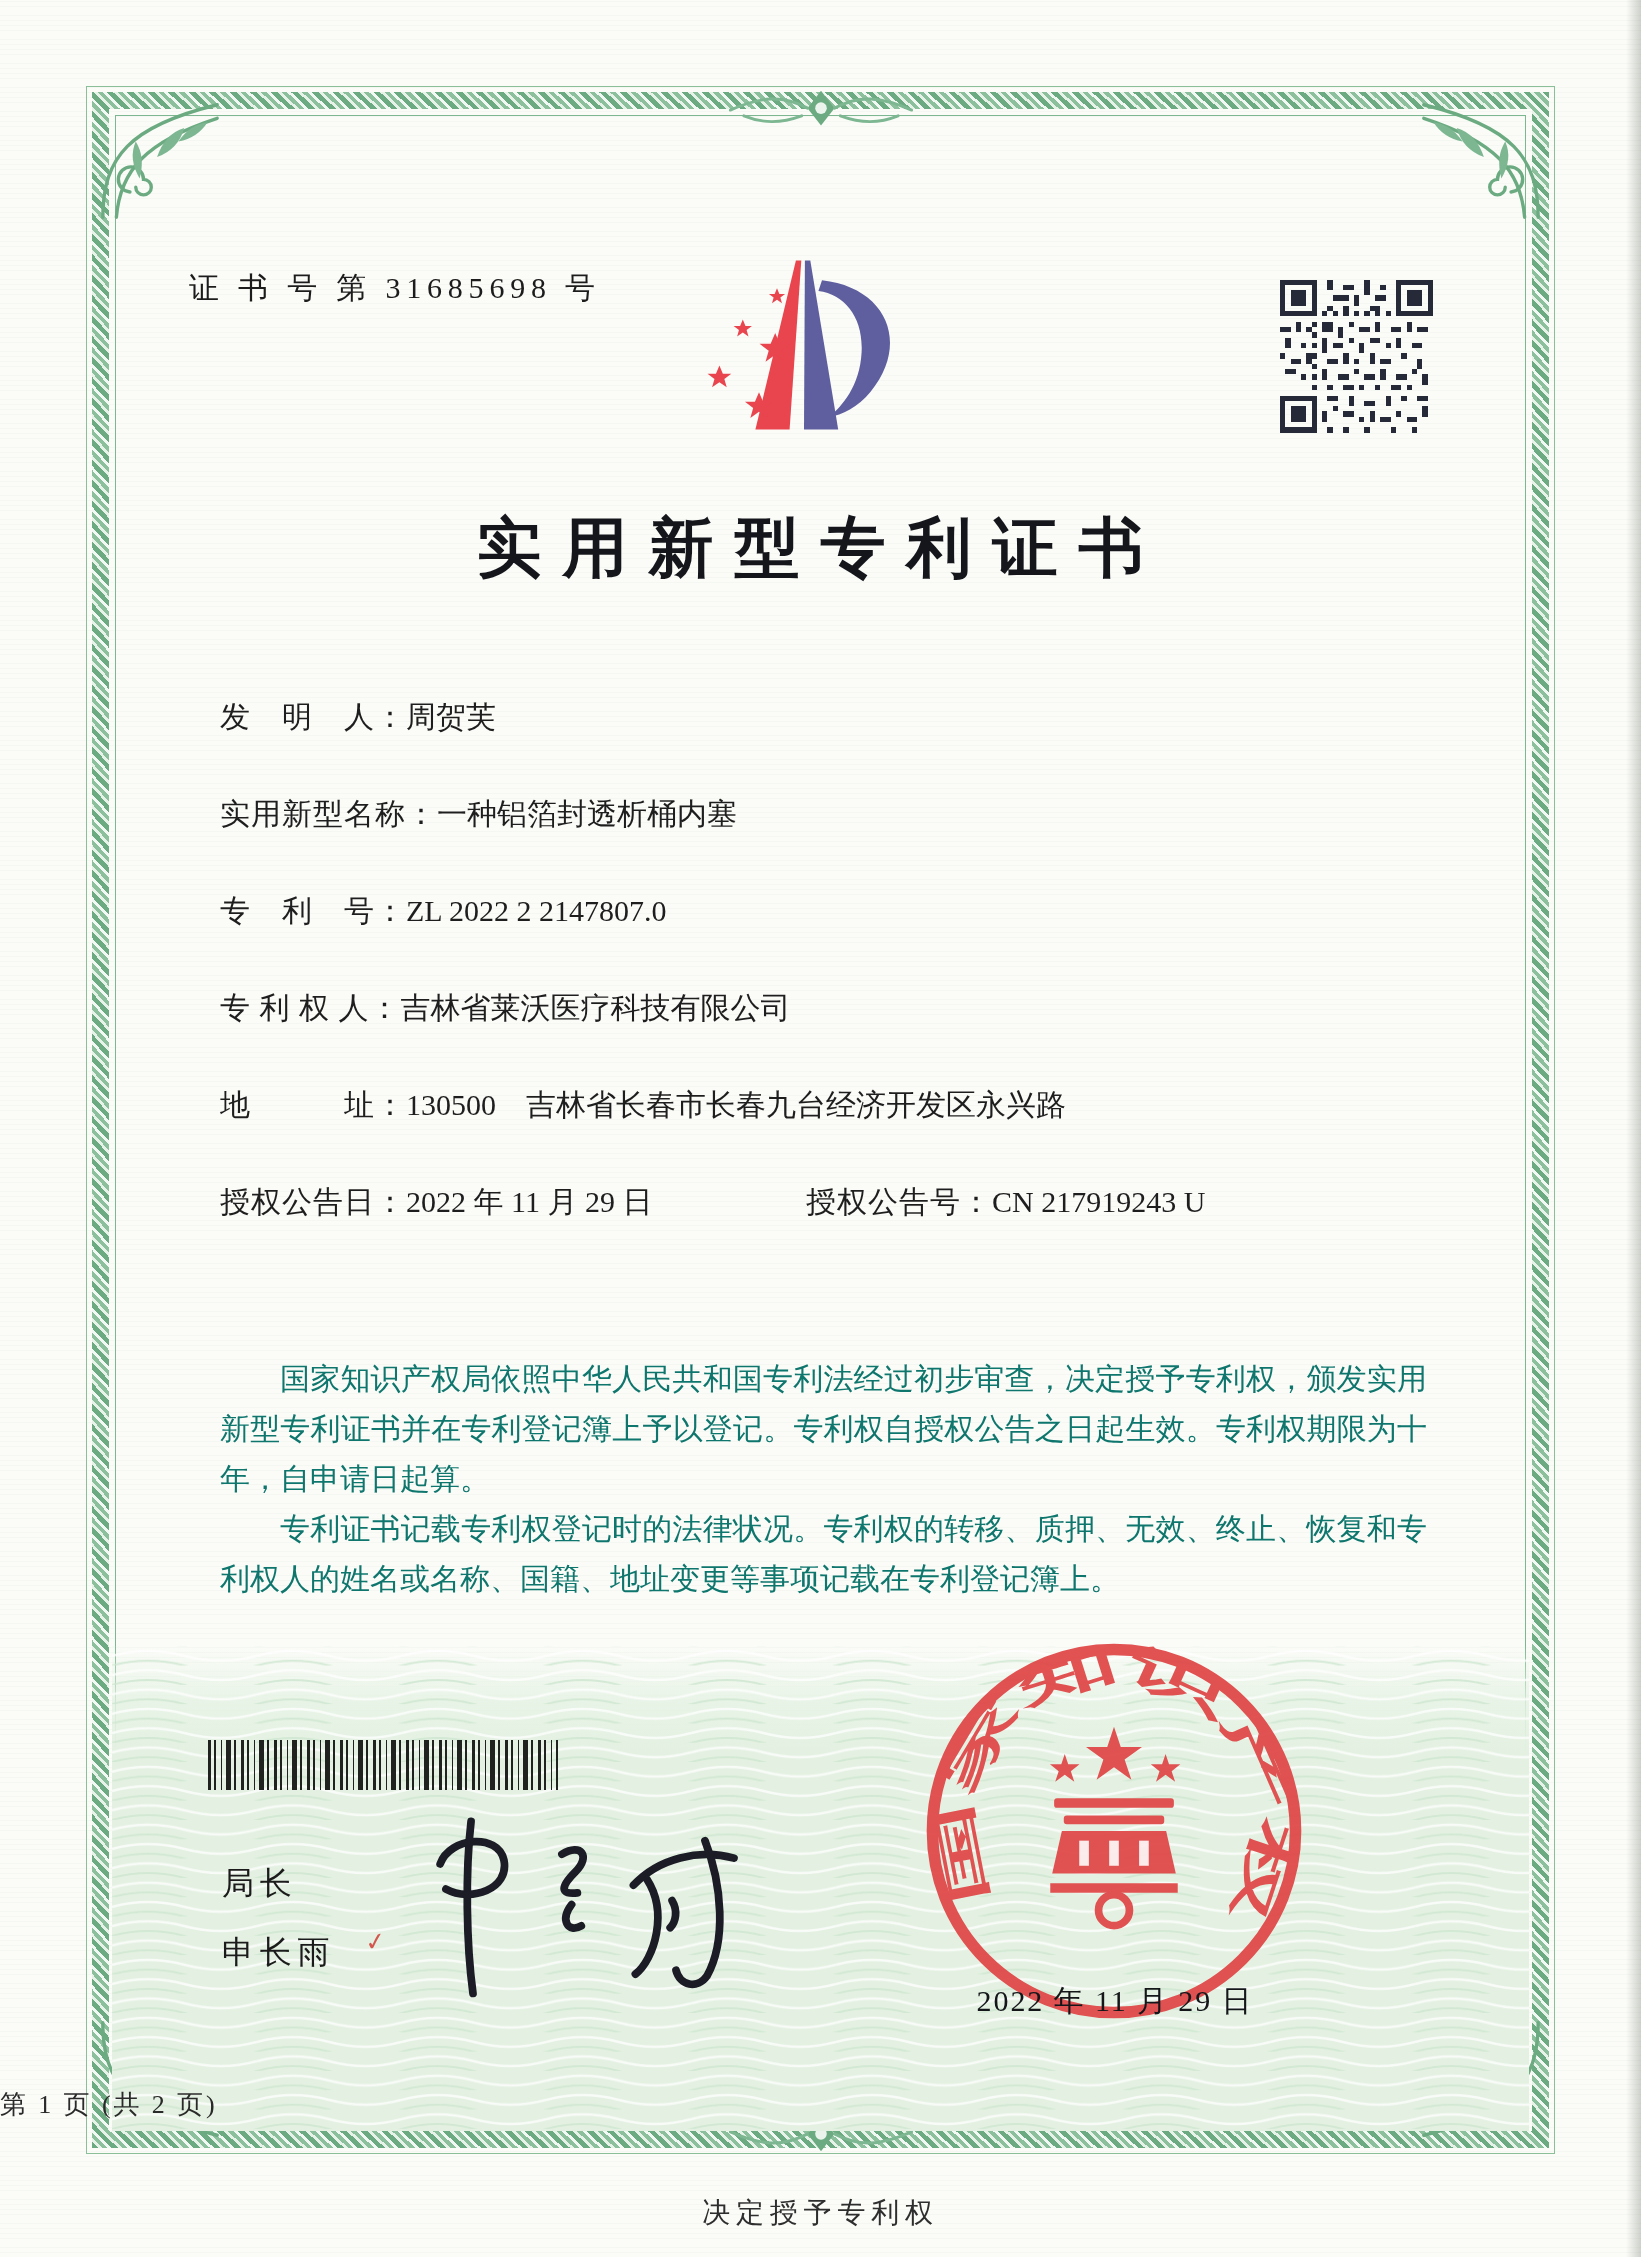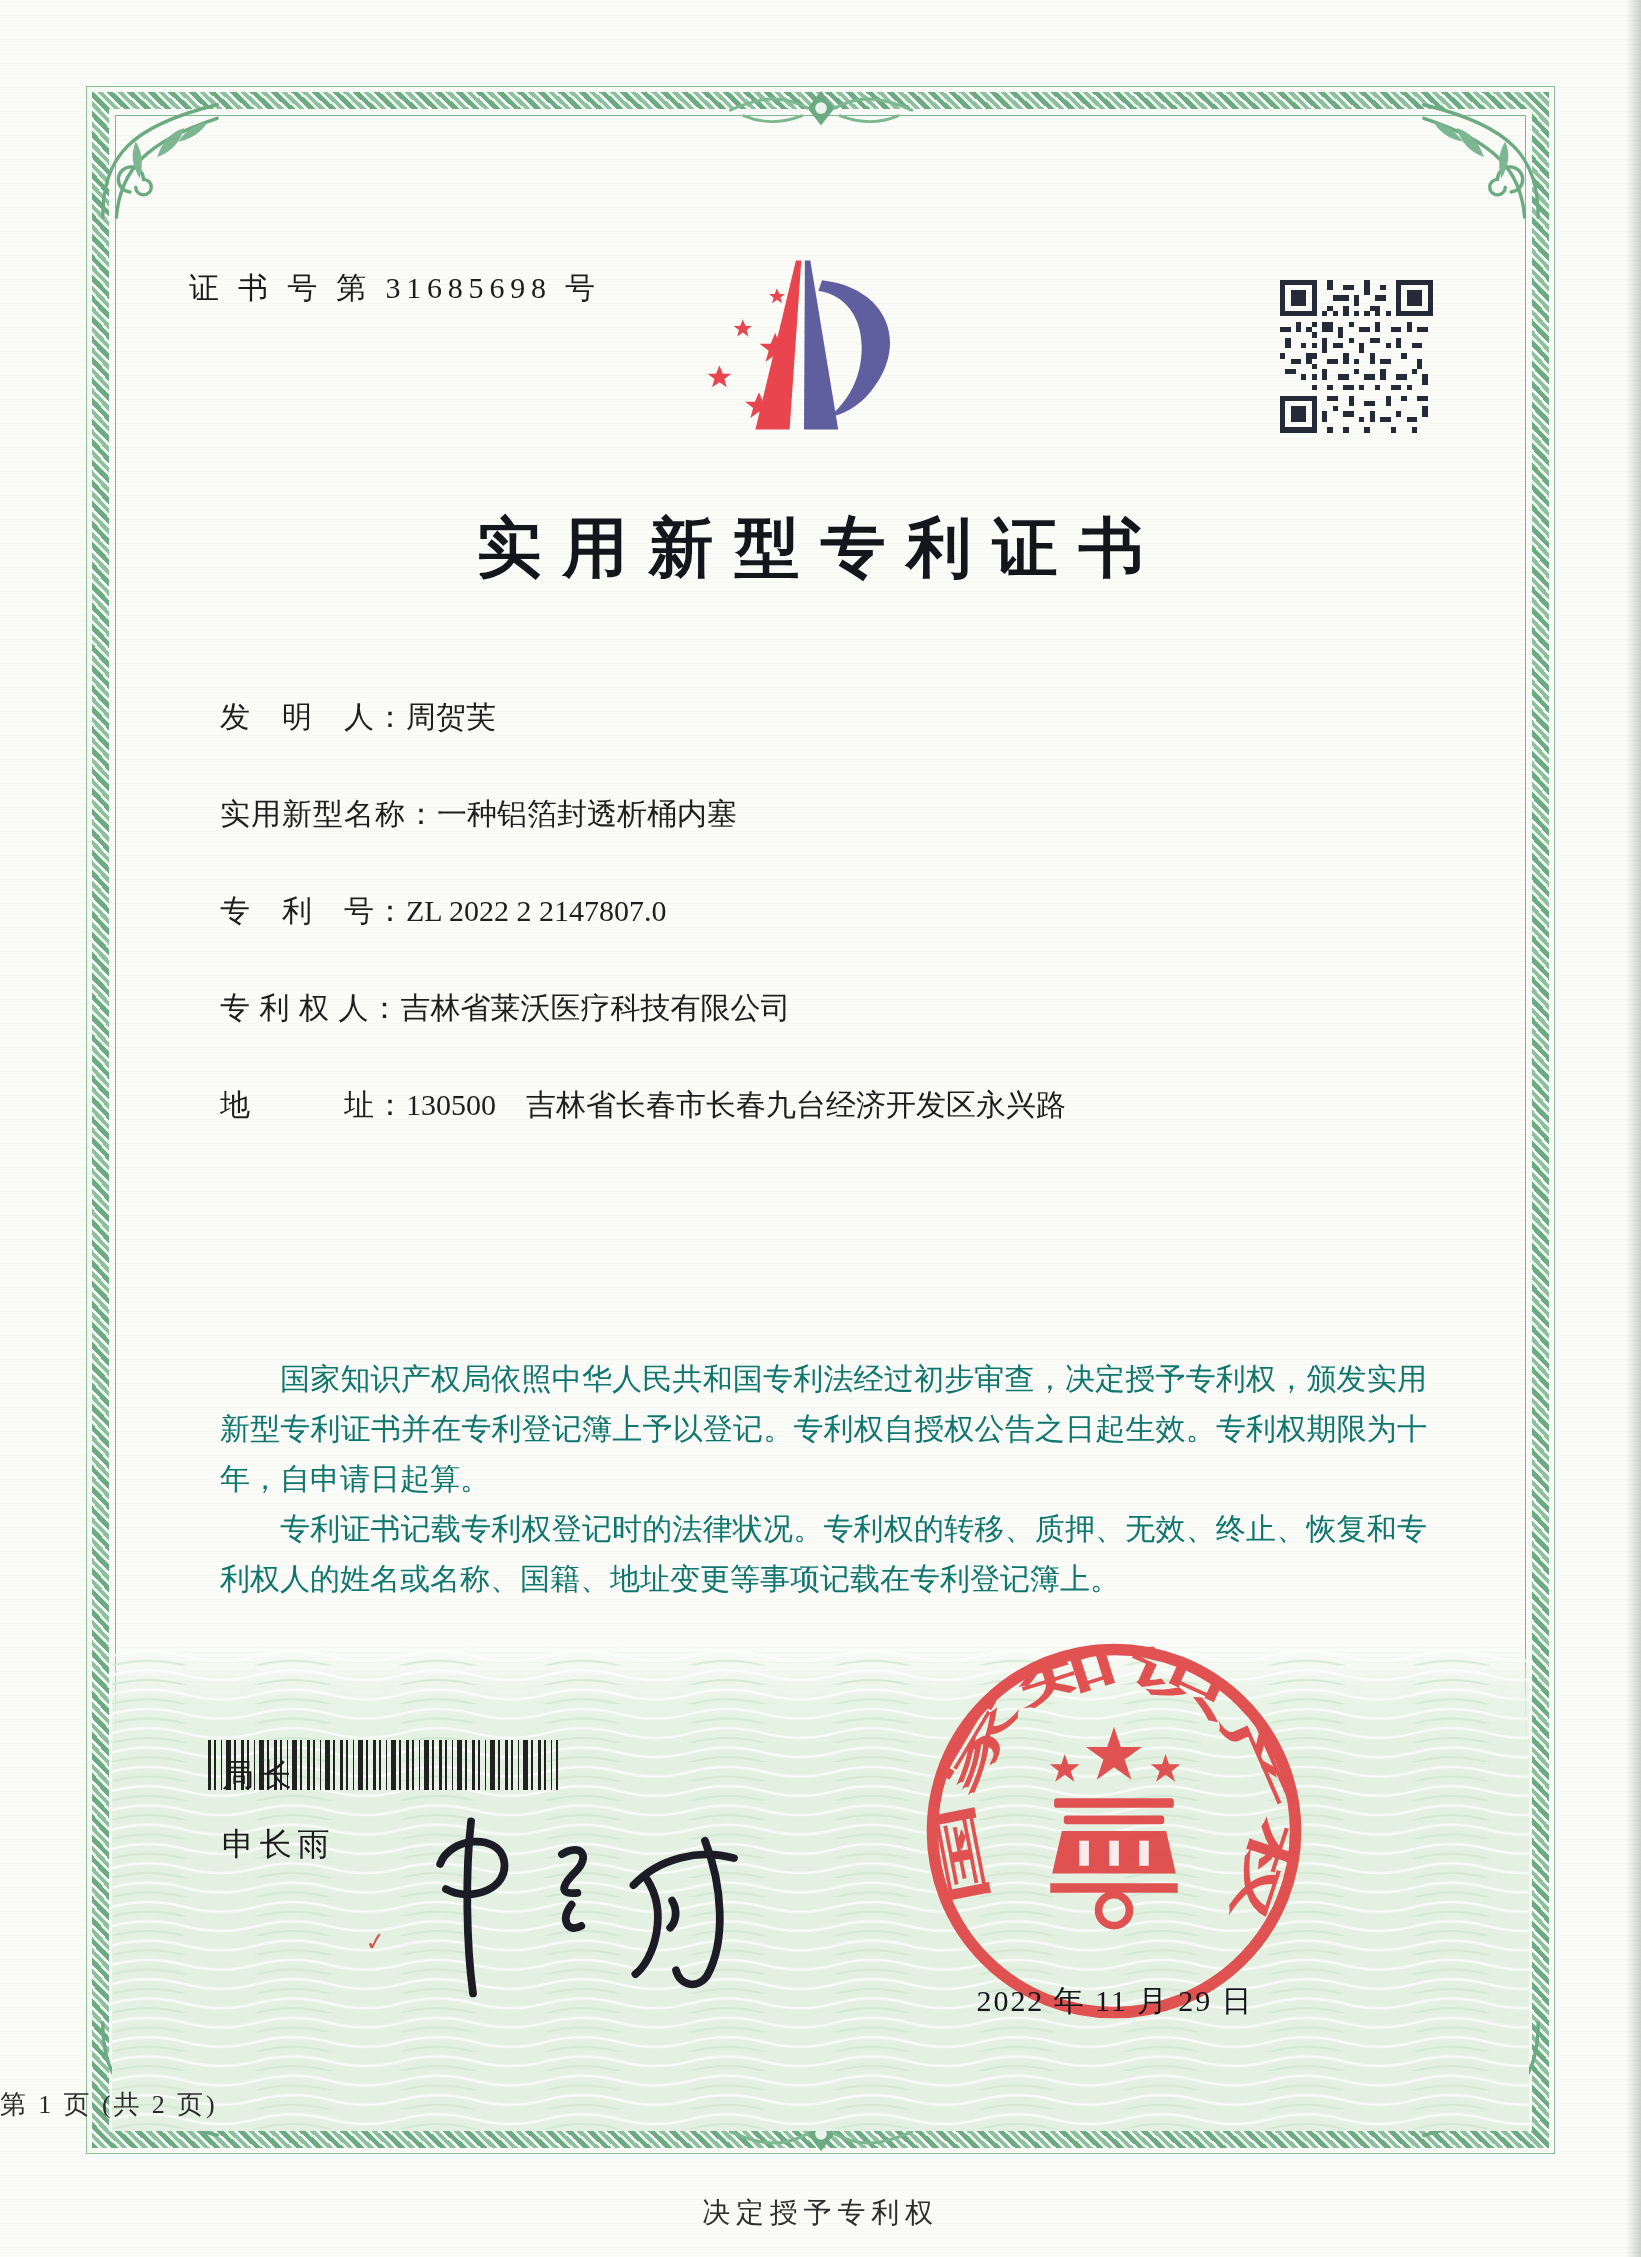--- a/index.html
+++ b/index.html
@@ -57,21 +57,21 @@
   .body-text{left:220px;top:1354px;width:1207px;font-size:30px;line-height:50px;
     text-align:justify;color:#0f766e;}
   .body-text p{margin:0;text-indent:2em;}
   
   .barcode{left:208px;top:1740px;width:350px;height:50px;
     background:repeating-linear-gradient(90deg,
       #20221f 0 2.9px,transparent 2.9px 5.8px,#20221f 5.8px 7.7px,transparent 7.7px 13.5px,
       #20221f 13.5px 14.5px,transparent 14.5px 18.3px,#20221f 18.3px 23px,transparent 23px 26px,
       #20221f 26px 28px,transparent 28px 33px);
   }
-  .director{left:222px;top:1754px;font-size:32px;color:#1b1b1b;letter-spacing:5.8px;}
+  .director{left:222px;top:1862px;font-size:32px;color:#1b1b1b;letter-spacing:5.8px;}
   .director div{margin-bottom:25px;}
   .signature{left:415px;top:1804px;width:348px;height:203px;}
   .red-check{left:365px;top:1927px;font-size:25px;color:#d4574f;transform:rotate(-8deg);}
   .seal{left:917px;top:1634px;width:394px;height:394px;opacity:.94;}
   .seal-date{left:951px;top:1981px;width:328px;text-align:center;font-size:30px;color:#14161a;letter-spacing:1.9px;}
   .page-num{left:0;right:0;top:2087px;text-align:left;font-size:26px;color:#2a2a2a;letter-spacing:2.9px;}
   .back-note{left:0;right:0;top:2194px;text-align:center;font-size:28px;color:#2e2e2e;letter-spacing:5.8px;}
   .edge-shadow{right:0;top:0;bottom:0;width:15.4px;
     background:linear-gradient(90deg,rgba(0,0,0,0) 0,rgba(90,95,85,.28) 100%);}
 </style>
@@ -304,20 +304,26 @@
   </div>
   <div class="frow">
     <span class="flabel">专　利　号：</span><span>ZL 2022 2 2147807.0</span>
   </div>
   <div class="frow">
     <span class="flabel">专 利 权 人：</span><span>吉林省莱沃医疗科技有限公司</span>
   </div>
   <div class="frow">
     <span class="flabel">地　　　址：</span><span>130500　吉林省长春市长春九台经济开发区永兴路</span>
   </div>
+  <div class="frow">
+    <span class="flabel">授权公告日：</span><span>2022 年 11 月 29 日</span>
+    <span class="pair2">
+      <span class="flabel">授权公告号：</span><span>CN 217919243 U</span>
+    </span>
+  </div>
 </div>
 
 <div class="body-text abs">
   <p>国家知识产权局依照中华人民共和国专利法经过初步审查，决定授予专利权，颁发实用新型专利证书并在专利登记簿上予以登记。专利权自授权公告之日起生效。专利权期限为十年，自申请日起算。</p>
   <p>专利证书记载专利权登记时的法律状况。专利权的转移、质押、无效、终止、恢复和专利权人的姓名或名称、国籍、地址变更等事项记载在专利登记簿上。</p>
 </div>
 
 <div class="barcode abs"></div>
 
 <div class="director abs">

